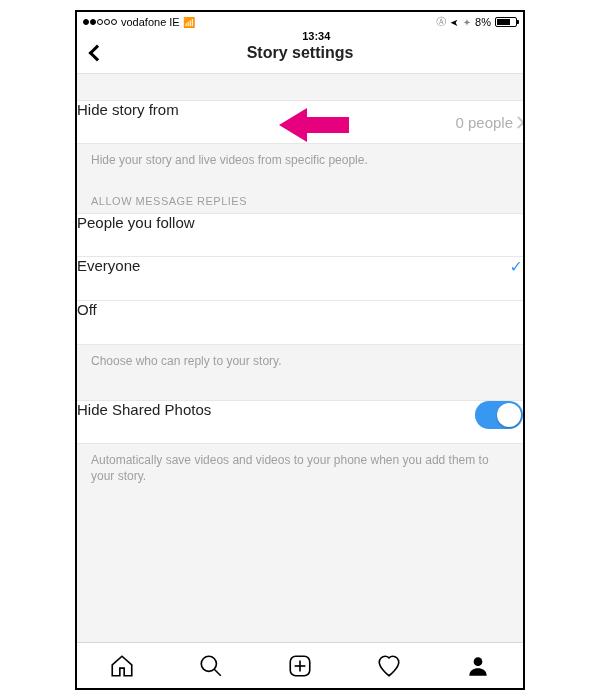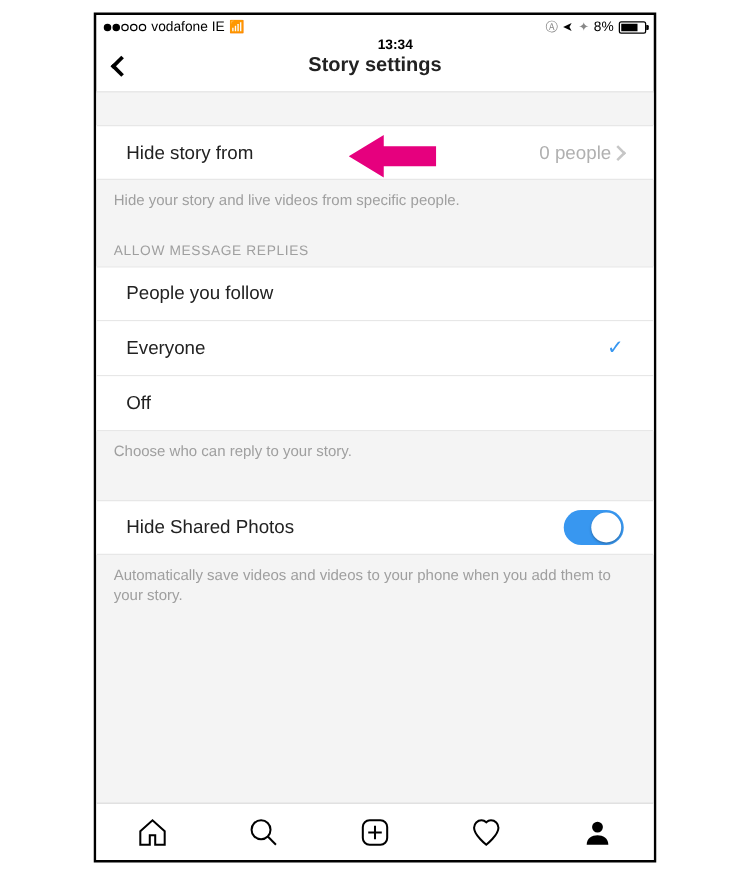--- a/index.html
+++ b/index.html
@@ -74,23 +74,22 @@
     overflow: hidden;
   }
 
   .spacer { height: 26px; }
 
   .row {
     background: #fff;
     border-top: 1px solid #e7e7e7;
     border-bottom: 1px solid #e7e7e7;
     min-height: 44px;
-    padding: 0 24px;
-    display: flex;
-    align-items: center;
+    padding: 0 0;
+    display: flex;
     justify-content: space-between;
     font-size: 15px;
   }
   .row + .row { border-top: none; }
   .row .right { display: flex; align-items: center; gap: 1px; color: #b0b0b0; }
   .row.option { justify-content: space-between; }
   .check { color: #3897f0; font-size: 16px; }
 
   .helper {
     font-size: 12px;

